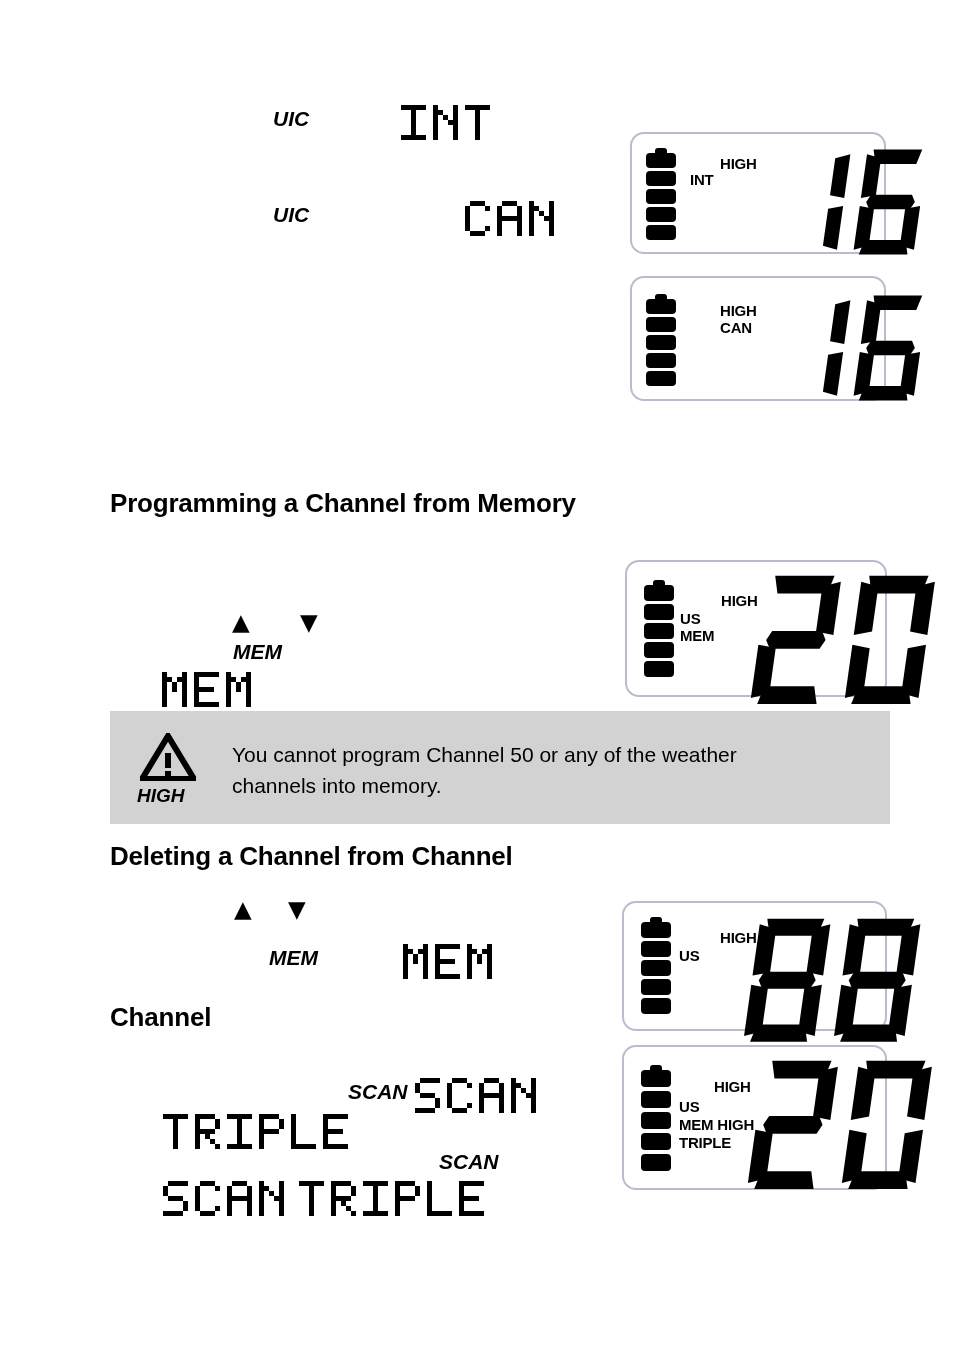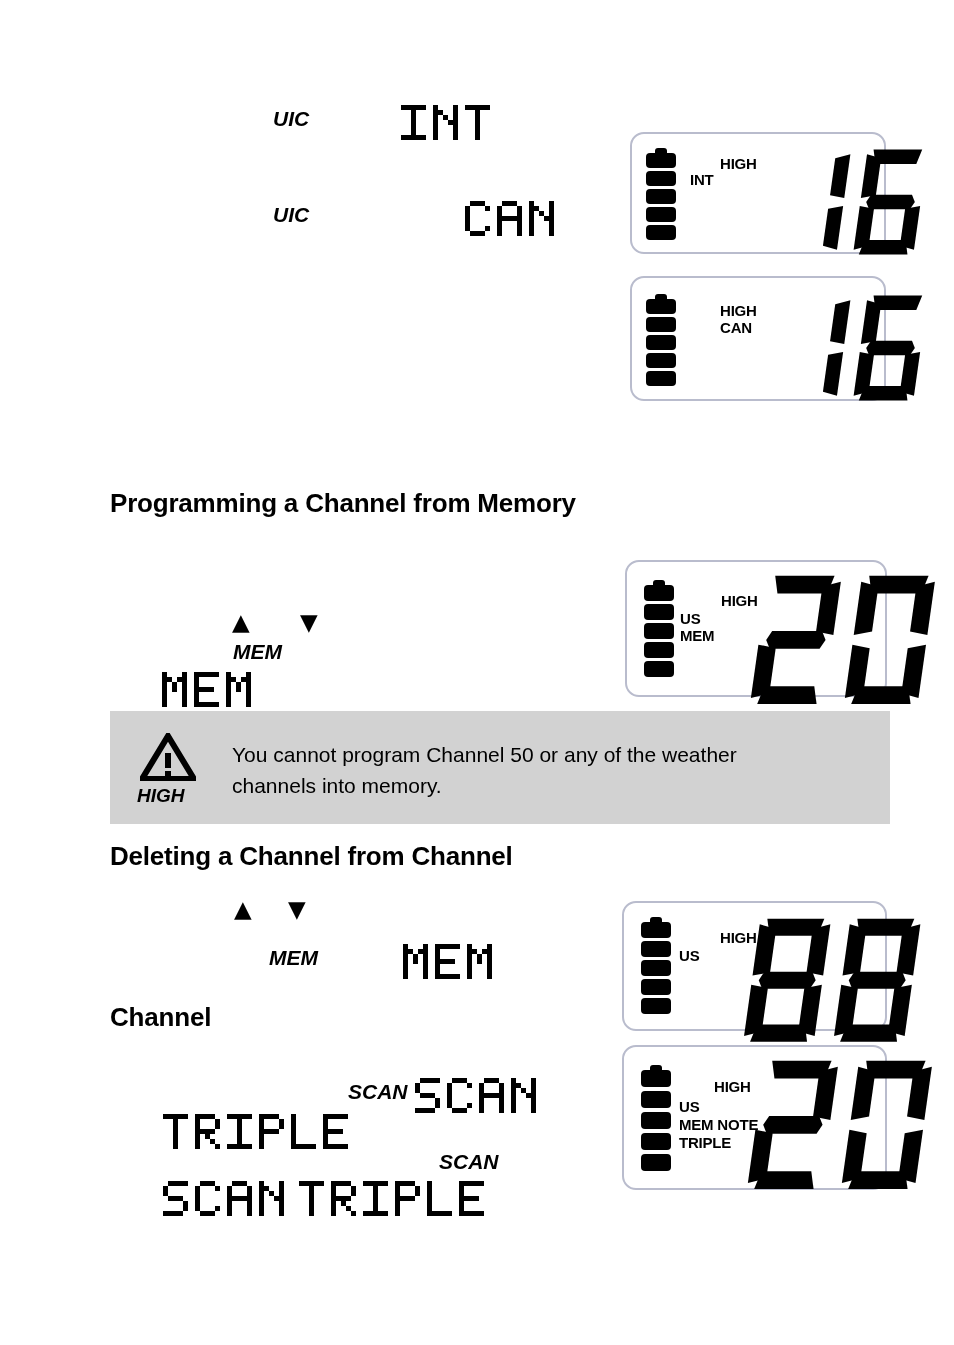--- a/index.html
+++ b/index.html
@@ -2060,21 +2060,21 @@
   <div class="battery" style="left:17px;top:18px;width:30px;height:110px;">
     <div class="batt-nub" style="left:9px;top:0px;width:12px;height:6px;"></div>
     <div class="batt-seg" style="left:0px;top:5px;width:30px;height:17px;"></div>
     <div class="batt-seg" style="left:0px;top:26px;width:30px;height:17px;"></div>
     <div class="batt-seg" style="left:0px;top:47px;width:30px;height:17px;"></div>
     <div class="batt-seg" style="left:0px;top:68px;width:30px;height:17px;"></div>
     <div class="batt-seg" style="left:0px;top:89px;width:30px;height:17px;"></div>
   </div>
   <div class="ind" style="left:90px;top:32px;">HIGH</div>
   <div class="ind" style="left:55px;top:52px;">US</div>
-  <div class="ind" style="left:55px;top:70px;">MEM NOTE</div>
+  <div class="ind" style="left:55px;top:70px;">MEM HIGH</div>
   <div class="ind" style="left:55px;top:88px;">TRIPLE</div>
   <div class="digits" style="left:128px;top:12px;">
       <div style="display:flex;align-items:flex-start;">
         <span style="display:inline-block;margin-right:3.66px;"><svg width="90.28" height="131.76" viewBox="-2 0 76 108" style="overflow:visible;display:inline-block;vertical-align:top;">
             <g transform="translate(9,0) skewX(-8)">
               <polygon fill="#000" points="6,0 56,0 52,15 10,15"></polygon>
               <polygon fill="#000" points="62,5 62,50 47,47 47,9"></polygon>
               <polygon fill="#000" points="10,93 52,93 56,108 6,108"></polygon>
               <polygon fill="#000" points="15,61 15,99 0,103 0,58"></polygon>
               <polygon fill="#000" points="10,46.5 52,46.5 56,54 52,61.5 10,61.5 6,54"></polygon>

